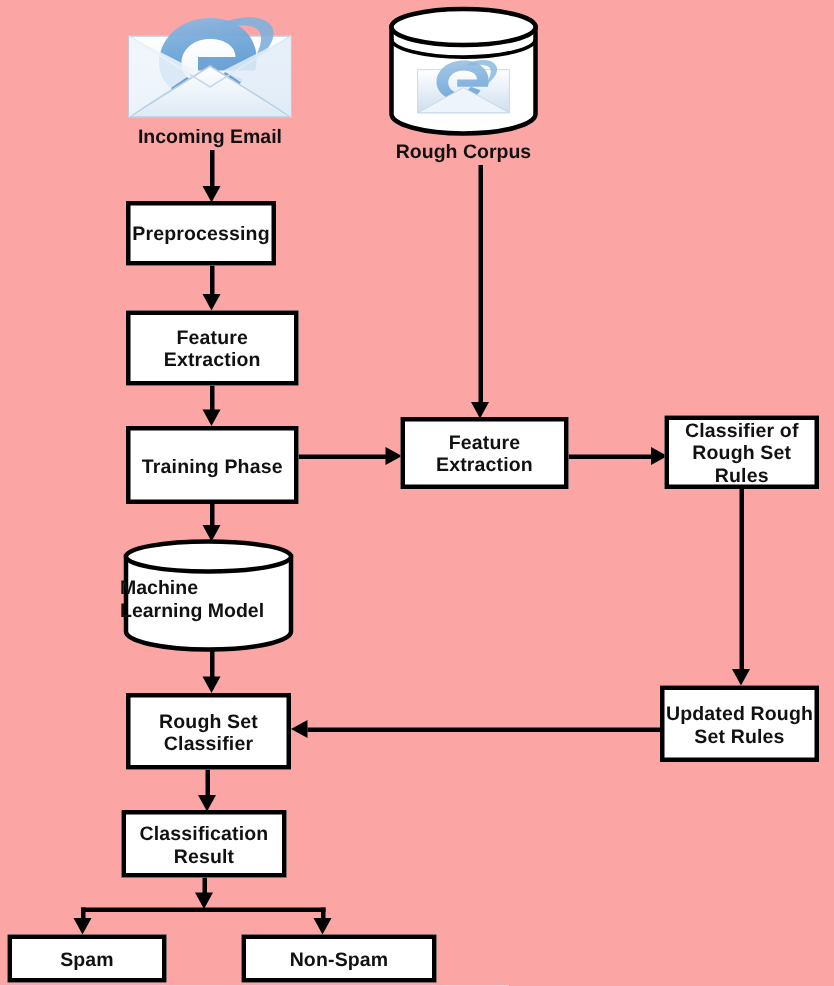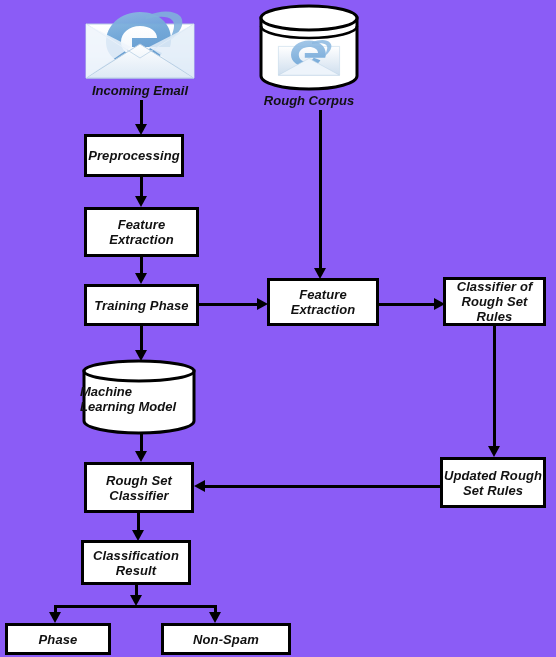--- a/index.html
+++ b/index.html
@@ -4,23 +4,22 @@
 <style>
   html,body{margin:0;padding:0;background:#ffffff;}
   body{
     font-family:"Liberation Sans", sans-serif;
     -webkit-font-smoothing:antialiased;
   }
   #canvas{
     position:relative;
     width:556px;
     height:657px;
-    background:#8b5cf6;
+    background:#fca5a5;
     overflow:hidden;
-    font-style:italic;
   }
 
   
   .node{
     position:absolute;
     box-sizing:border-box;
     border:3px solid #000000;
     background:#ffffff;
     display:flex;
     align-items:center;
@@ -174,21 +173,21 @@
 
   <div class="vline" style="left:140px;top:177px;height:25px;"></div>
   <div class="arrow-down" style="left:135px;top:196px;"></div>
 
   <div class="node" style="left:84px;top:207px;width:115px;height:50px;">Feature
 Extraction</div>
 
   <div class="vline" style="left:140px;top:257px;height:22px;"></div>
   <div class="arrow-down" style="left:135px;top:273px;"></div>
 
-  <div class="node" style="left:84px;top:284px;width:115px;height:42px;">Training Phase</div>
+  <div class="node" style="left:84px;top:284px;width:115px;height:52px;">Training Phase</div>
 
   <div class="hline" style="left:199px;top:303px;width:62px;"></div>
   <div class="arrow-right" style="left:257px;top:298px;"></div>
 
   <div class="vline" style="left:319px;top:110px;height:164px;"></div>
   <div class="arrow-down" style="left:314px;top:268px;"></div>
 
   <div class="node" style="left:267px;top:278px;width:112px;height:48px;">Feature
 Extraction</div>
 
@@ -233,16 +232,16 @@
 Result</div>
 
   <div class="vline" style="left:135px;top:585px;height:16px;"></div>
   <div class="arrow-down" style="left:130px;top:595px;"></div>
   <div class="hline" style="left:54px;top:605px;width:163px;"></div>
   <div class="vline" style="left:54px;top:605px;height:13px;"></div>
   <div class="arrow-down" style="left:49px;top:612px;"></div>
   <div class="vline" style="left:214px;top:605px;height:13px;"></div>
   <div class="arrow-down" style="left:209px;top:612px;"></div>
 
-  <div class="node" style="left:5px;top:623px;width:106px;height:32px;">Phase</div>
+  <div class="node" style="left:5px;top:623px;width:106px;height:32px;">Spam</div>
   <div class="node" style="left:161px;top:623px;width:130px;height:32px;">Non-Spam</div>
 
 </div>
 
 </body></html>

